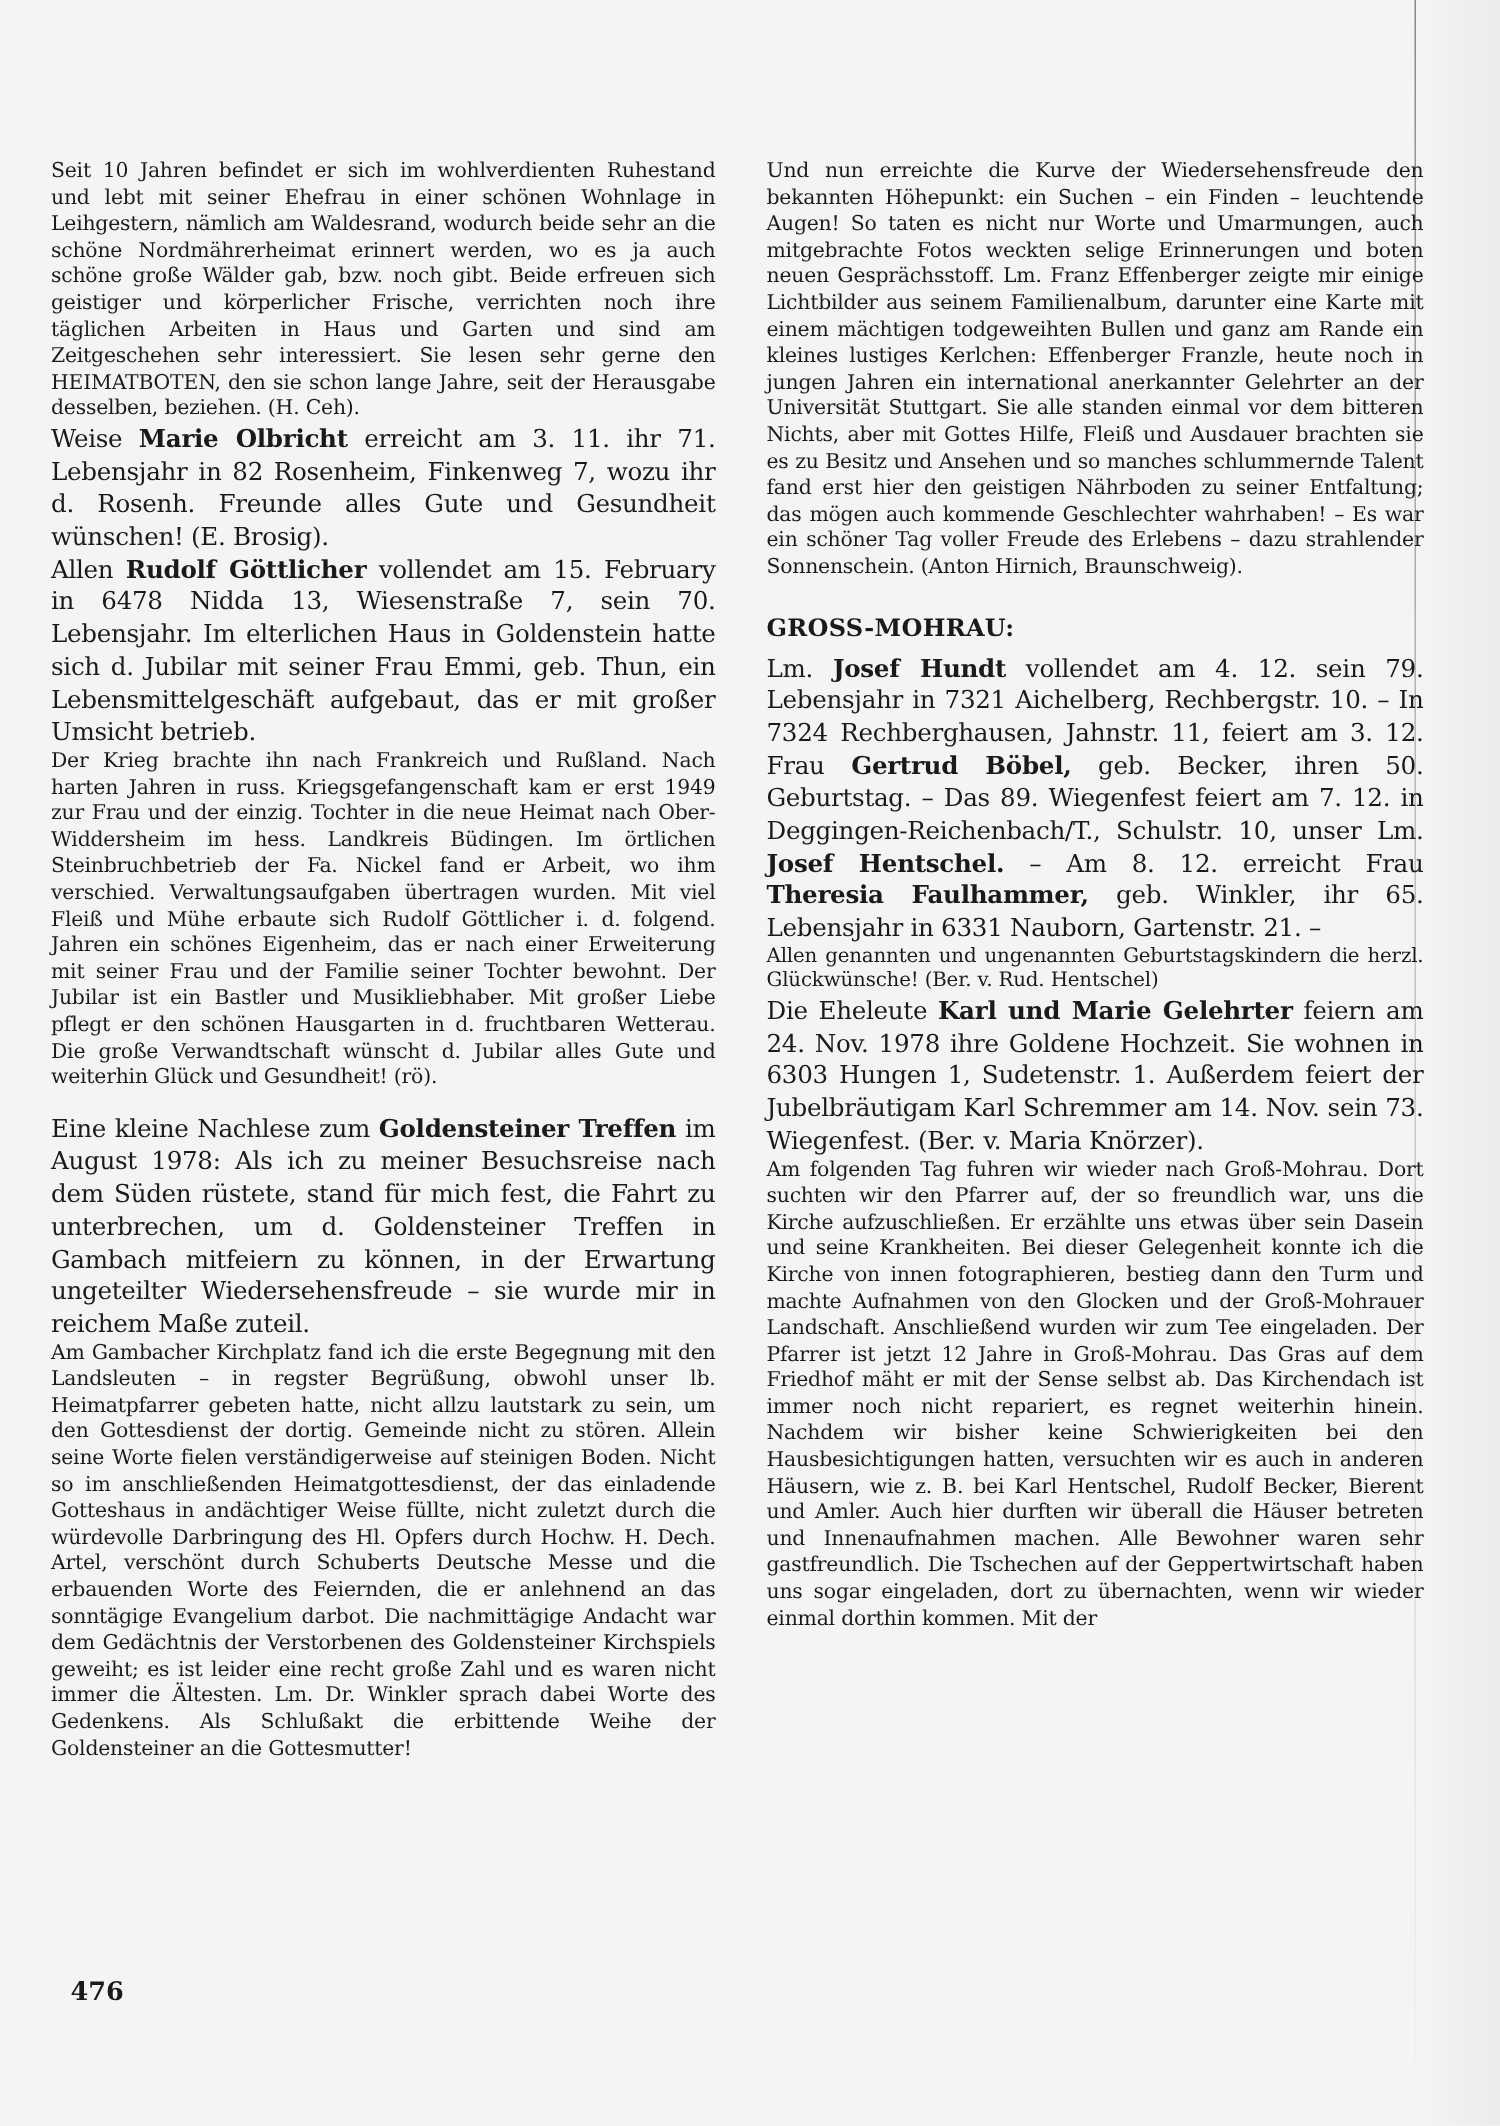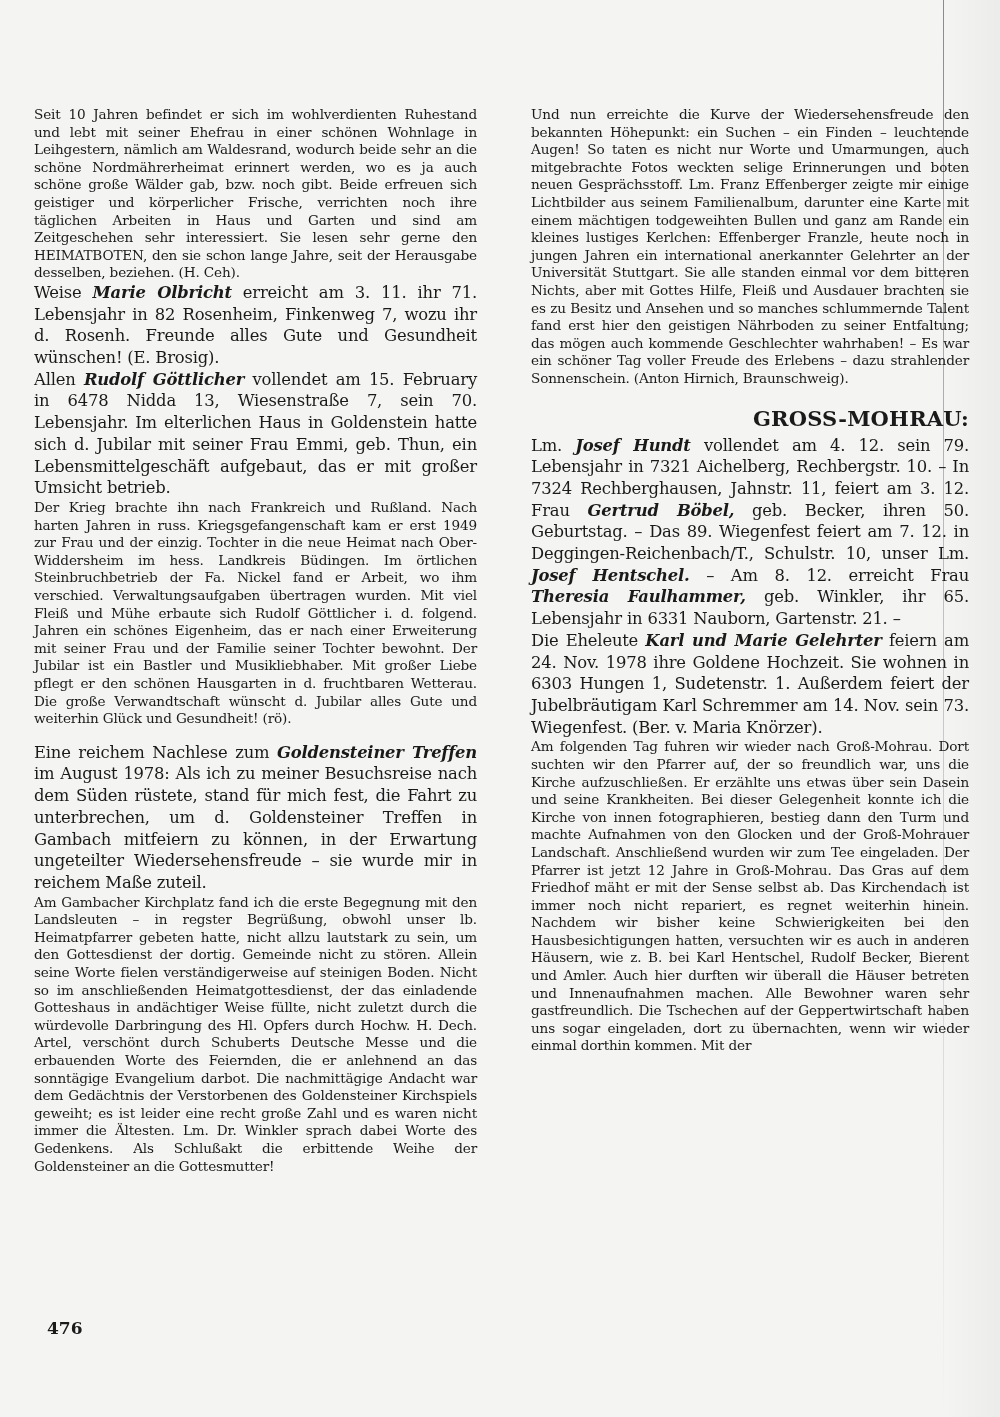--- a/index.html
+++ b/index.html
@@ -12,31 +12,31 @@
   .fold {
     position:absolute; left:943px; top:0; width:1px; height:1417px;
     background:linear-gradient(#8a8a8a, #bdbdbd 40%, #d8d8d8 70%, rgba(0,0,0,0));
   }
   .edge-shade {
     position:absolute; right:0; top:0; width:55px; height:1417px;
     background:linear-gradient(90deg, rgba(0,0,0,0), rgba(0,0,0,0.035));
   }
   .col { position:absolute; top:106px; }
   .col-left { left:34px; width:443px; }
-  .col-right { left:511px; width:438px;margin-left:20px; }
+  .col-right { left:511px; width:438px; }
   p { margin:0; text-align:justify; hyphens:none; }
   .s { font-size:13.6px; line-height:17.6px; letter-spacing:-0.15px; }
   .l { font-size:16.4px; line-height:21.7px; letter-spacing:-0.2px; }
   .xs { font-size:13.2px; line-height:16.6px; letter-spacing:-0.1px; }
-  b { font-weight:bold;font-style:italic; }
+  b { font-weight:bold; }
   .gap-s { height:6px; }
   .gap-m { height:14px; }
   .heading {
-    font-size:21px; font-weight:bold; letter-spacing:0.2px;
-    line-height:21px; margin:0;text-align:right;
+    font-size:16px; font-weight:bold; letter-spacing:0.2px;
+    line-height:21px; margin:0;
   }
   .page-number {
     position:absolute; left:47px; top:1318px;
     font-size:17px; font-weight:bold;
   }
 </style>
 </head>
 <body>
 
 <div class="fold"></div>
@@ -46,37 +46,38 @@
   <p class="s">Seit 10 Jahren befindet er sich im wohlverdienten Ruhestand und lebt mit seiner Ehefrau in einer schönen Wohnlage in Leihgestern, nämlich am Waldesrand, wodurch beide sehr an die schöne Nordmährerheimat erinnert werden, wo es ja auch schöne große Wälder gab, bzw. noch gibt. Beide erfreuen sich geistiger und körperlicher Frische, verrichten noch ihre täglichen Arbeiten in Haus und Garten und sind am Zeitgeschehen sehr interessiert. Sie lesen sehr gerne den HEIMATBOTEN, den sie schon lange Jahre, seit der Herausgabe desselben, beziehen. (H. Ceh).</p>
 
   <p class="l"><span>Weise </span><b>Marie Olbricht</b><span> erreicht am 3. 11. ihr 71. Lebensjahr in 82 Rosenheim, Finkenweg 7, wozu ihr d. Rosenh. Freunde alles Gute und Gesundheit wünschen! (E. Brosig).</span></p>
 
   <p class="l"><span>Allen </span><b>Rudolf Göttlicher</b><span> vollendet am 15. February in 6478 Nidda 13, Wiesenstraße 7, sein 70. Lebensjahr. Im elterlichen Haus in Goldenstein hatte sich d. Jubilar mit seiner Frau Emmi, geb. Thun, ein Lebensmittelgeschäft aufgebaut, das er mit großer Umsicht betrieb.</span></p>
 
   <p class="s">Der Krieg brachte ihn nach Frankreich und Rußland. Nach harten Jahren in russ. Kriegsgefangenschaft kam er erst 1949 zur Frau und der einzig. Tochter in die neue Heimat nach Ober-Widdersheim im hess. Landkreis Büdingen. Im örtlichen Steinbruchbetrieb der Fa. Nickel fand er Arbeit, wo ihm verschied. Verwaltungsaufgaben übertragen wurden. Mit viel Fleiß und Mühe erbaute sich Rudolf Göttlicher i. d. folgend. Jahren ein schönes Eigenheim, das er nach einer Erweiterung mit seiner Frau und der Familie seiner Tochter bewohnt. Der Jubilar ist ein Bastler und Musikliebhaber. Mit großer Liebe pflegt er den schönen Hausgarten in d. fruchtbaren Wetterau. Die große Verwandtschaft wünscht d. Jubilar alles Gute und weiterhin Glück und Gesundheit! (rö).</p>
 
   <div class="gap-m"></div>
 
-  <p class="l"><span>Eine reichem Nachlese zum </span><b>Goldensteiner Treffen</b><span> im August 1978: Als ich zu meiner Besuchsreise nach dem Süden rüstete, stand für mich fest, die Fahrt zu unterbrechen, um d. Goldensteiner Treffen in Gambach mitfeiern zu können, in der Erwartung ungeteilter Wiedersehensfreude – sie wurde mir in reichem Maße zuteil.</span></p>
+  <p class="l"><span>Eine kleine Nachlese zum </span><b>Goldensteiner Treffen</b><span> im August 1978: Als ich zu meiner Besuchsreise nach dem Süden rüstete, stand für mich fest, die Fahrt zu unterbrechen, um d. Goldensteiner Treffen in Gambach mitfeiern zu können, in der Erwartung ungeteilter Wiedersehensfreude – sie wurde mir in reichem Maße zuteil.</span></p>
 
   <p class="s">Am Gambacher Kirchplatz fand ich die erste Begegnung mit den Landsleuten – in regster Begrüßung, obwohl unser lb. Heimatpfarrer gebeten hatte, nicht allzu lautstark zu sein, um den Gottesdienst der dortig. Gemeinde nicht zu stören. Allein seine Worte fielen verständigerweise auf steinigen Boden. Nicht so im anschließenden Heimatgottesdienst, der das einladende Gotteshaus in andächtiger Weise füllte, nicht zuletzt durch die würdevolle Darbringung des Hl. Opfers durch Hochw. H. Dech. Artel, verschönt durch Schuberts Deutsche Messe und die erbauenden Worte des Feiernden, die er anlehnend an das sonntägige Evangelium darbot. Die nachmittägige Andacht war dem Gedächtnis der Verstorbenen des Goldensteiner Kirchspiels geweiht; es ist leider eine recht große Zahl und es waren nicht immer die Ältesten. Lm. Dr. Winkler sprach dabei Worte des Gedenkens. Als Schlußakt die erbittende Weihe der Goldensteiner an die Gottesmutter!</p>
 </div>
 
 <div class="col col-right">
   <p class="s">Und nun erreichte die Kurve der Wiedersehensfreude den bekannten Höhepunkt: ein Suchen – ein Finden – leuchtende Augen! So taten es nicht nur Worte und Umarmungen, auch mitgebrachte Fotos weckten selige Erinnerungen und boten neuen Gesprächsstoff. Lm. Franz Effenberger zeigte mir einige Lichtbilder aus seinem Familienalbum, darunter eine Karte mit einem mächtigen todgeweihten Bullen und ganz am Rande ein kleines lustiges Kerlchen: Effenberger Franzle, heute noch in jungen Jahren ein international anerkannter Gelehrter an der Universität Stuttgart. Sie alle standen einmal vor dem bitteren Nichts, aber mit Gottes Hilfe, Fleiß und Ausdauer brachten sie es zu Besitz und Ansehen und so manches schlummernde Talent fand erst hier den geistigen Nährboden zu seiner Entfaltung; das mögen auch kommende Geschlechter wahrhaben! – Es war ein schöner Tag voller Freude des Erlebens – dazu strahlender Sonnenschein. (Anton Hirnich, Braunschweig).</p>
 
   <div class="gap-m"></div>
   <div class="gap-s"></div>
 
   <h2 class="heading">GROSS-MOHRAU:</h2>
 
   <div class="gap-s"></div>
 
   <p class="l"><span>Lm. </span><b>Josef Hundt</b><span> vollendet am 4. 12. sein 79. Lebensjahr in 7321 Aichelberg, Rechbergstr. 10. – In 7324 Rechberghausen, Jahnstr. 11, feiert am 3. 12. Frau </span><b>Gertrud Böbel,</b><span> geb. Becker, ihren 50. Geburtstag. – Das 89. Wiegenfest feiert am 7. 12. in Deggingen-Reichenbach/T., Schulstr. 10, unser Lm. </span><b>Josef Hentschel.</b><span> – Am 8. 12. erreicht Frau </span><b>Theresia Faulhammer,</b><span> geb. Winkler, ihr 65. Lebensjahr in 6331 Nauborn, Gartenstr. 21. –</span></p>
 
+  <p class="xs">Allen genannten und ungenannten Geburtstagskindern die herzl. Glückwünsche! (Ber. v. Rud. Hentschel)</p>
 
   <p class="l"><span>Die Eheleute </span><b>Karl und Marie Gelehrter</b><span> feiern am 24. Nov. 1978 ihre Goldene Hochzeit. Sie wohnen in 6303 Hungen 1, Sudetenstr. 1. Außerdem feiert der Jubelbräutigam Karl Schremmer am 14. Nov. sein 73. Wiegenfest. (Ber. v. Maria Knörzer).</span></p>
 
 
   <p class="s">Am folgenden Tag fuhren wir wieder nach Groß-Mohrau. Dort suchten wir den Pfarrer auf, der so freundlich war, uns die Kirche aufzuschließen. Er erzählte uns etwas über sein Dasein und seine Krankheiten. Bei dieser Gelegenheit konnte ich die Kirche von innen fotographieren, bestieg dann den Turm und machte Aufnahmen von den Glocken und der Groß-Mohrauer Landschaft. Anschließend wurden wir zum Tee eingeladen. Der Pfarrer ist jetzt 12 Jahre in Groß-Mohrau. Das Gras auf dem Friedhof mäht er mit der Sense selbst ab. Das Kirchendach ist immer noch nicht repariert, es regnet weiterhin hinein. Nachdem wir bisher keine Schwierigkeiten bei den Hausbesichtigungen hatten, versuchten wir es auch in anderen Häusern, wie z. B. bei Karl Hentschel, Rudolf Becker, Bierent und Amler. Auch hier durften wir überall die Häuser betreten und Innenaufnahmen machen. Alle Bewohner waren sehr gastfreundlich. Die Tschechen auf der Geppertwirtschaft haben uns sogar eingeladen, dort zu übernachten, wenn wir wieder einmal dorthin kommen. Mit der</p>
 </div>
 
 <div class="page-number">476</div>
 
 </body></html>

